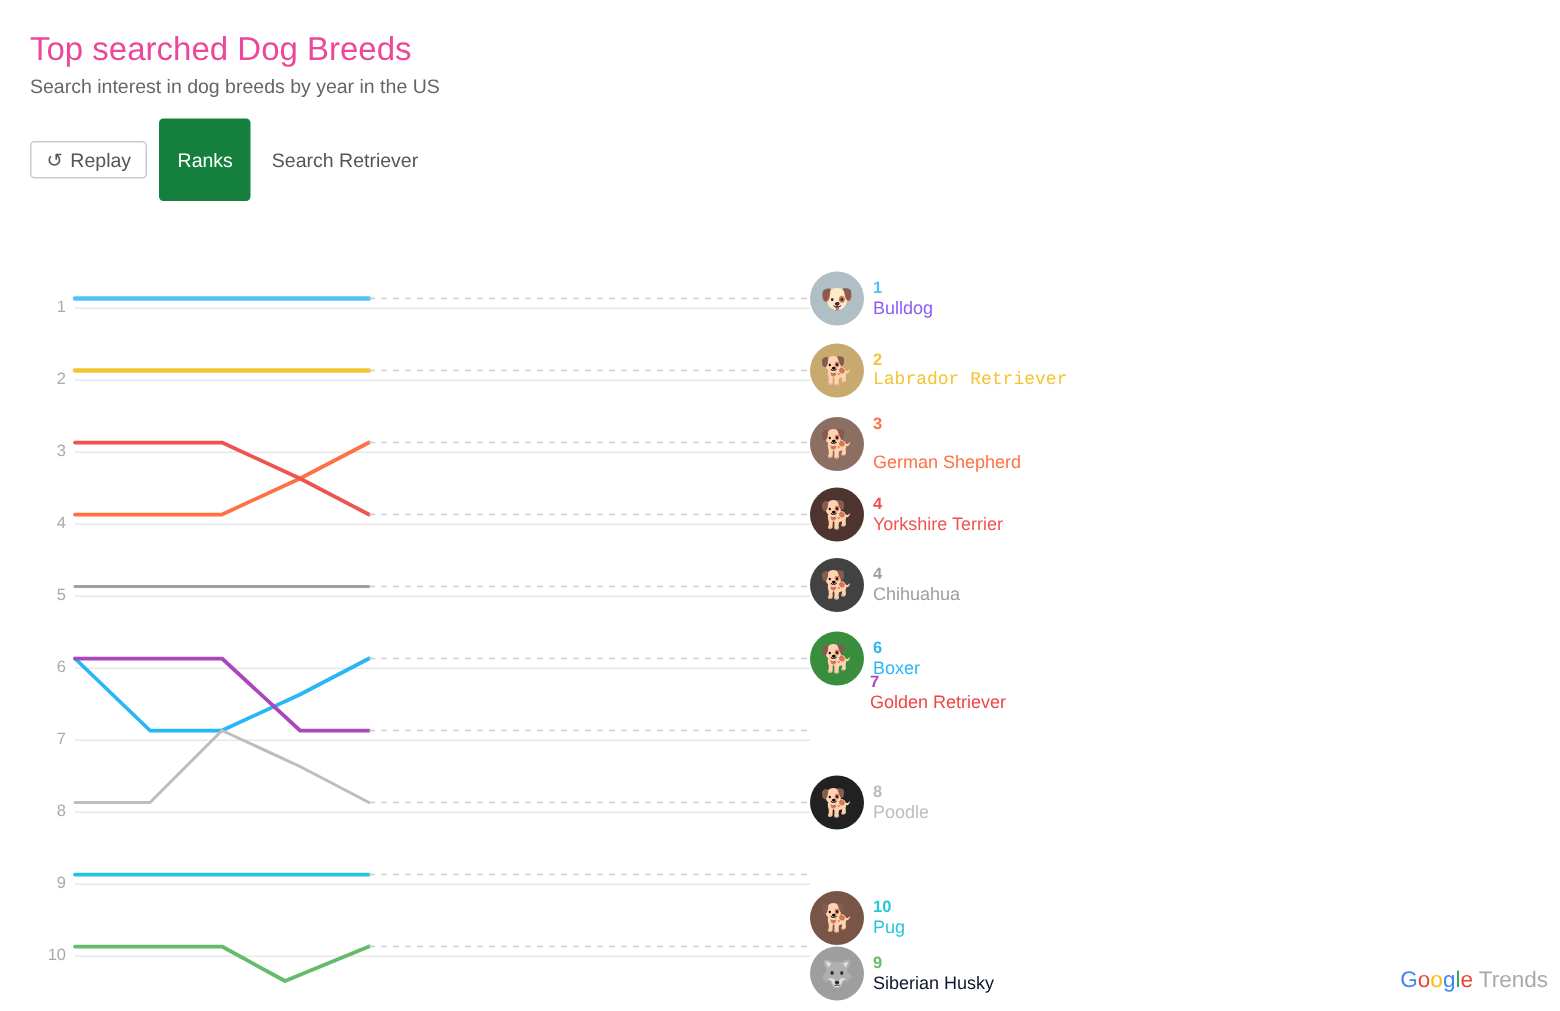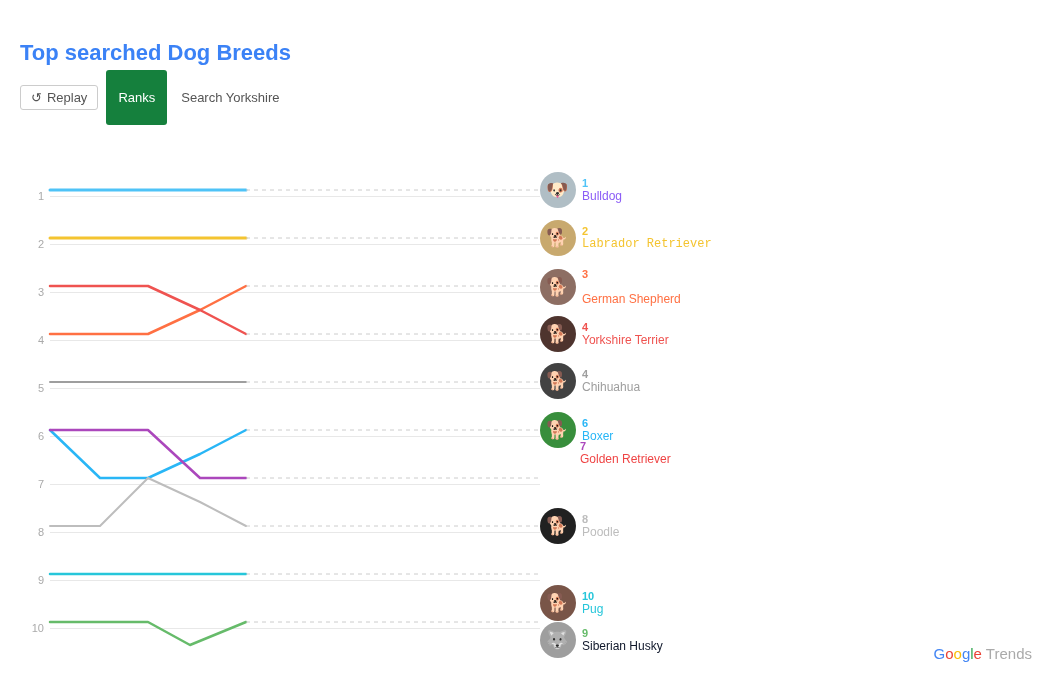--- a/index.html
+++ b/index.html
@@ -12,24 +12,23 @@
       position: relative;
     }
     .container {
       padding: 20px 20px 10px 20px;
       position: relative;
       width: 1040px;
       height: 674px;
     }
     .title {
       font-size: 22px;
-      font-weight: bold;
-      color: #3b82f6;
+      font-weight: normal;
+      color: #ec4899;
       margin-bottom: 4px;
-      margin-top: 20px;
     }
     .subtitle {
       font-size: 13px;
       color: #666;
       margin-bottom: 14px;
     }
     .toolbar {
       display: flex;
       align-items: center;
       gap: 8px;
@@ -119,28 +118,29 @@
       align-items: center;
       gap: 4px;
     }
   </style>
 </head>
 <body>
 
 <div class="container">
 
   <div class="title">Top searched Dog Breeds</div>
+  <div class="subtitle">Search interest in dog breeds by year in the US</div>
 
   <div class="toolbar">
     <button class="replay-btn">
       <span class="replay-icon">↺</span>
       <span>Replay</span>
     </button>
     <button class="tab-active">Ranks</button>
-    <button class="tab-inactive">Search Yorkshire</button>
+    <button class="tab-inactive">Search Retriever</button>
   </div>
 
   <div class="chart-area">
 
 
     <div style="position:absolute;top:55px;left:0;right:480px;display:flex;align-items:center;">
       <span class="rank-num">1</span>
       <div class="rank-line"></div>
     </div>
 

